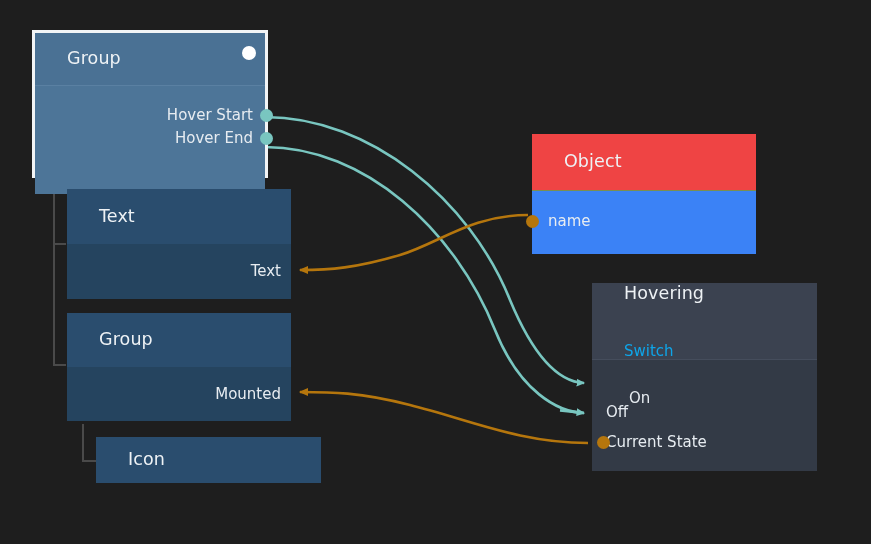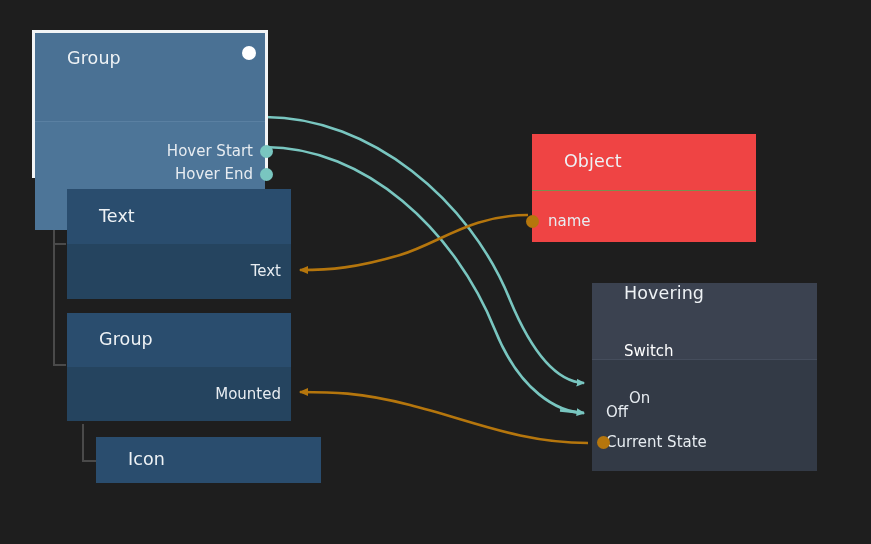--- a/index.html
+++ b/index.html
@@ -44,21 +44,21 @@
     padding: 0 32px;
   }
   .node-title {
     font-size: 17.5px;
     color: #eef2f5;
     letter-spacing: .1px;
     line-height: 1.1;
   }
   .node-sub {
     font-size: 15px;
-    color: #ffffff;
+    color: #0ea5e9;
     line-height: 1.2;
     margin-top: 2px;
   }
   .node-body {
     box-sizing: border-box;
     position: relative;
   }
   .port-row {
     position: absolute;
     display: flex;
@@ -86,21 +86,20 @@
   }
   #node-group-root .node-head {
     height: 52px;
     background: #4a7194;
     position: relative;
   }
   #node-group-root .node-body {
     height: 109px;
     background: #4d7598;
     border-top: 1px solid #5a80a2;
-    margin-top: 36px;
   }
   .sel-dot {
     position: absolute;
     right: 9px; top: 13px;
     width: 14px; height: 14px;
     border-radius: 50%;
     background: #ffffff;
   }
 
   
@@ -124,22 +123,22 @@
   
   #node-object {
     left: 532px; top: 134px;
     width: 224px; height: 112px;
   }
   #node-object .node-head {
     height: 56px;
     background: #ef4444;
   }
   #node-object .node-body {
-    height: 52px;
-    background: #ef4444;
+    height: 64px;
+    background: #3b82f6;
     border-top: 1px solid #7a8f50;
   }
 
   
   #node-hovering {
     left: 592px; top: 283px;
     width: 225px; height: 188px;
   }
   #node-hovering .node-head {
     height: 76px;

